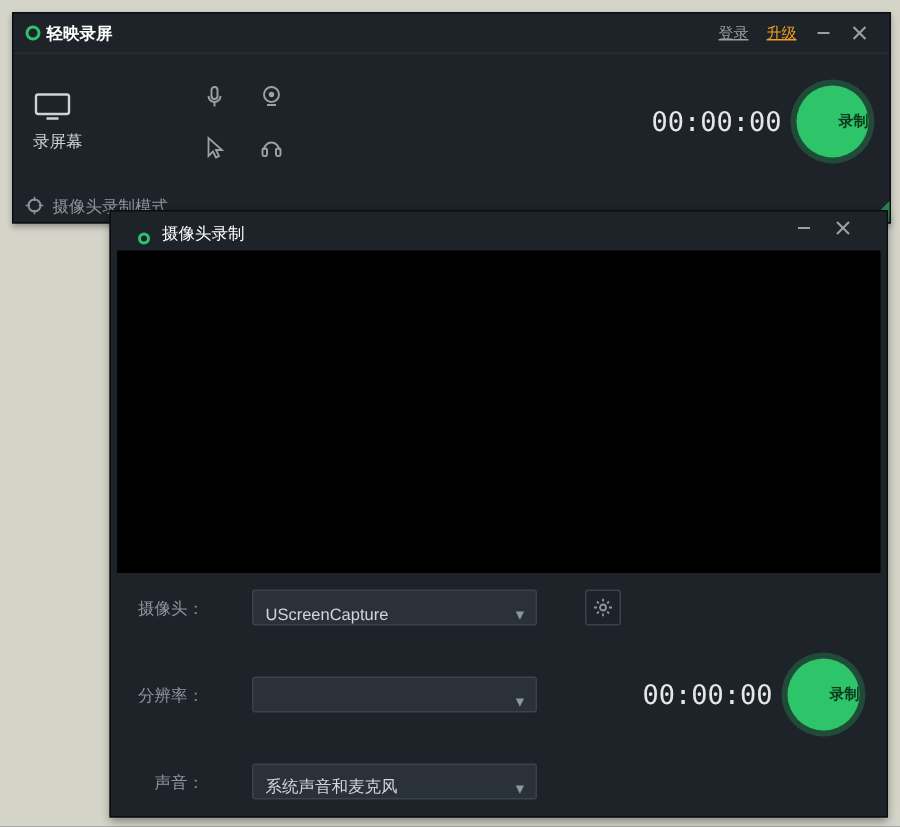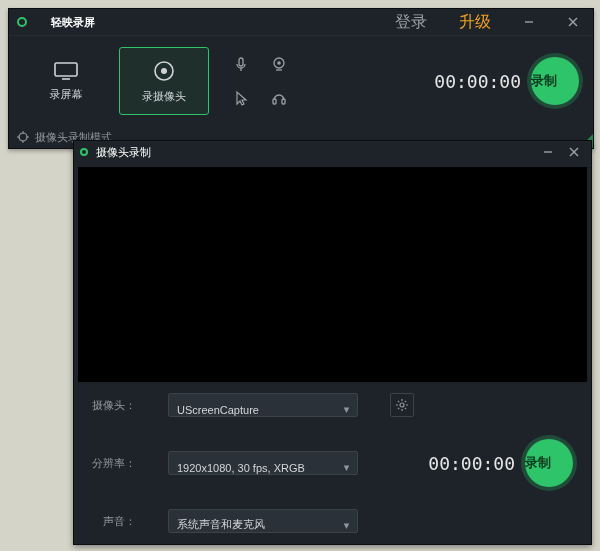--- a/index.html
+++ b/index.html
@@ -21,50 +21,49 @@
     background: #1d2328;
     color: #e6e6e6;
     border: 1px solid #0b0e10;
     box-shadow: 0 2px 4px rgba(0,0,0,.3);
   }
   .mw-titlebar {
     height: 26px;
     display: flex;
     align-items: center;
     padding: 0 8px;
-    gap: 20px;
+    gap: 0;
     border-bottom: 1px solid rgba(255,255,255,.05);
   }
   .mw-titlebar .dot {
     width: 10px; height: 10px; border-radius: 50%;
     border: 2px solid #2ec46a;
     box-sizing: border-box;
     margin-right: 4px;
   }
   .mw-titlebar .title { font-size: 11px; font-weight: bold; color: #fff; }
   .mw-titlebar .spacer { flex: 1; }
-  .mw-titlebar .link { font-size: 16px; color: #9aa0a6; padding: 0 6px; cursor: pointer; }
+  .mw-titlebar .link { font-size: 10px; color: #9aa0a6; padding: 0 6px; cursor: pointer; text-decoration: underline; }
   .mw-titlebar .link.upgrade { color: #f0a020; }
   .mw-titlebar .winbtn { width: 24px; height: 24px; display: flex; align-items: center; justify-content: center; cursor: pointer; color: #9aa0a6; }
 
   .mw-body {
     display: flex;
     align-items: center;
     height: 78px;
     padding: 6px 8px;
   }
   .mode-box {
     width: 88px;
     height: 66px;
     margin: 0 4px;
     border: 1px solid transparent;
     border-radius: 3px;
     display: flex;
     flex-direction: column;
-    align-items: center;
     justify-content: center;
     gap: 6px;
     color: #cfd3d7;
     cursor: pointer;
   }
   .mode-box.selected {
     border-color: #2ec46a;
     background: rgba(46,196,106,.08);
   }
   .mode-box .lbl { font-size: 11px; }
@@ -96,22 +95,22 @@
   .timer-text {
     font-size: 18px;
     color: #e6e6e6;
     font-family: Consolas, monospace;
   }
   .rec-btn {
     width: 48px; height: 48px;
     border-radius: 50%;
     background: #2ec46a;
     color: #0d3a1e;
-    display: flex; align-items: center; justify-content: flex-start;
-    font-size: 13px;
+    display: flex; align-items: center; justify-content: flex-end;
+    font-size: 10px;
     font-weight: bold;
     box-shadow: 0 0 0 4px rgba(46,196,106,.25);
     cursor: pointer;
   }
 
   .mw-footer {
     height: 22px;
     display: flex;
     align-items: center;
     padding: 0 8px;
@@ -139,22 +138,22 @@
     background: #1d2328;
     color: #e6e6e6;
     border: 1px solid #0b0e10;
     box-shadow: 0 2px 6px rgba(0,0,0,.4);
     display: flex;
     flex-direction: column;
   }
   .sw-titlebar {
     height: 22px;
     display: flex;
-    align-items: center;
-    padding: 0 6px;
+    align-items: flex-end;
+    padding: 0 18px;
     gap: 4px;
     font-family: Liberation Serif, serif;
   }
   .sw-titlebar .dot {
     width: 8px; height: 8px; border-radius: 50%;
     border: 2px solid #2ec46a;
     box-sizing: border-box;
     margin-right: 4px;
   }
   .sw-titlebar .title { font-size: 11px; color: #fff; }
@@ -244,27 +243,20 @@
 
   <div class="mw-body">
     <div class="mode-box">
       <svg width="26" height="20">
         <rect x="2" y="2" width="22" height="13" rx="1.5" fill="none" stroke="currentColor" stroke-width="1.6"></rect>
         <line x1="9" y1="18" x2="17" y2="18" stroke="currentColor" stroke-width="1.6"></line>
       </svg>
       <span class="lbl">录屏幕</span>
     </div>
 
-    <div class="mode-box selected">
-      <svg width="24" height="24">
-        <circle cx="12" cy="12" r="9" fill="none" stroke="currentColor" stroke-width="1.6"></circle>
-        <circle cx="12" cy="12" r="3" fill="currentColor"></circle>
-      </svg>
-      <span class="lbl">录摄像头</span>
-    </div>
 
 
     <div class="icon-grid">
       <div class="cell">
         <svg width="16" height="16">
             <rect x="6" y="2" width="4" height="8" rx="2" fill="none" stroke="currentColor" stroke-width="1.3"></rect>
             <path d="M4 8 a4 4 0 0 0 8 0" fill="none" stroke="currentColor" stroke-width="1.3"></path>
             <line x1="8" y1="12" x2="8" y2="15" stroke="currentColor" stroke-width="1.3"></line>
           </svg>
       </div>
@@ -349,21 +341,20 @@
               <line x1="2" y1="2" x2="3.2" y2="3.2"></line>
               <line x1="8.8" y1="8.8" x2="10" y2="10"></line>
               <line x1="10" y1="2" x2="8.8" y2="3.2"></line>
               <line x1="3.2" y1="8.8" x2="2" y2="10"></line>
             </g>
           </svg>
       </div>
 
       <span class="flabel">分辨率：</span>
       <div class="fselect">
-        <span>1920x1080, 30 fps, XRGB</span>
         <span class="chev">▾</span>
       </div>
       <span></span>
 
       <span class="flabel">声音：</span>
       <div class="fselect">
         <span>系统声音和麦克风</span>
         <span class="chev">▾</span>
       </div>
       <span></span>

